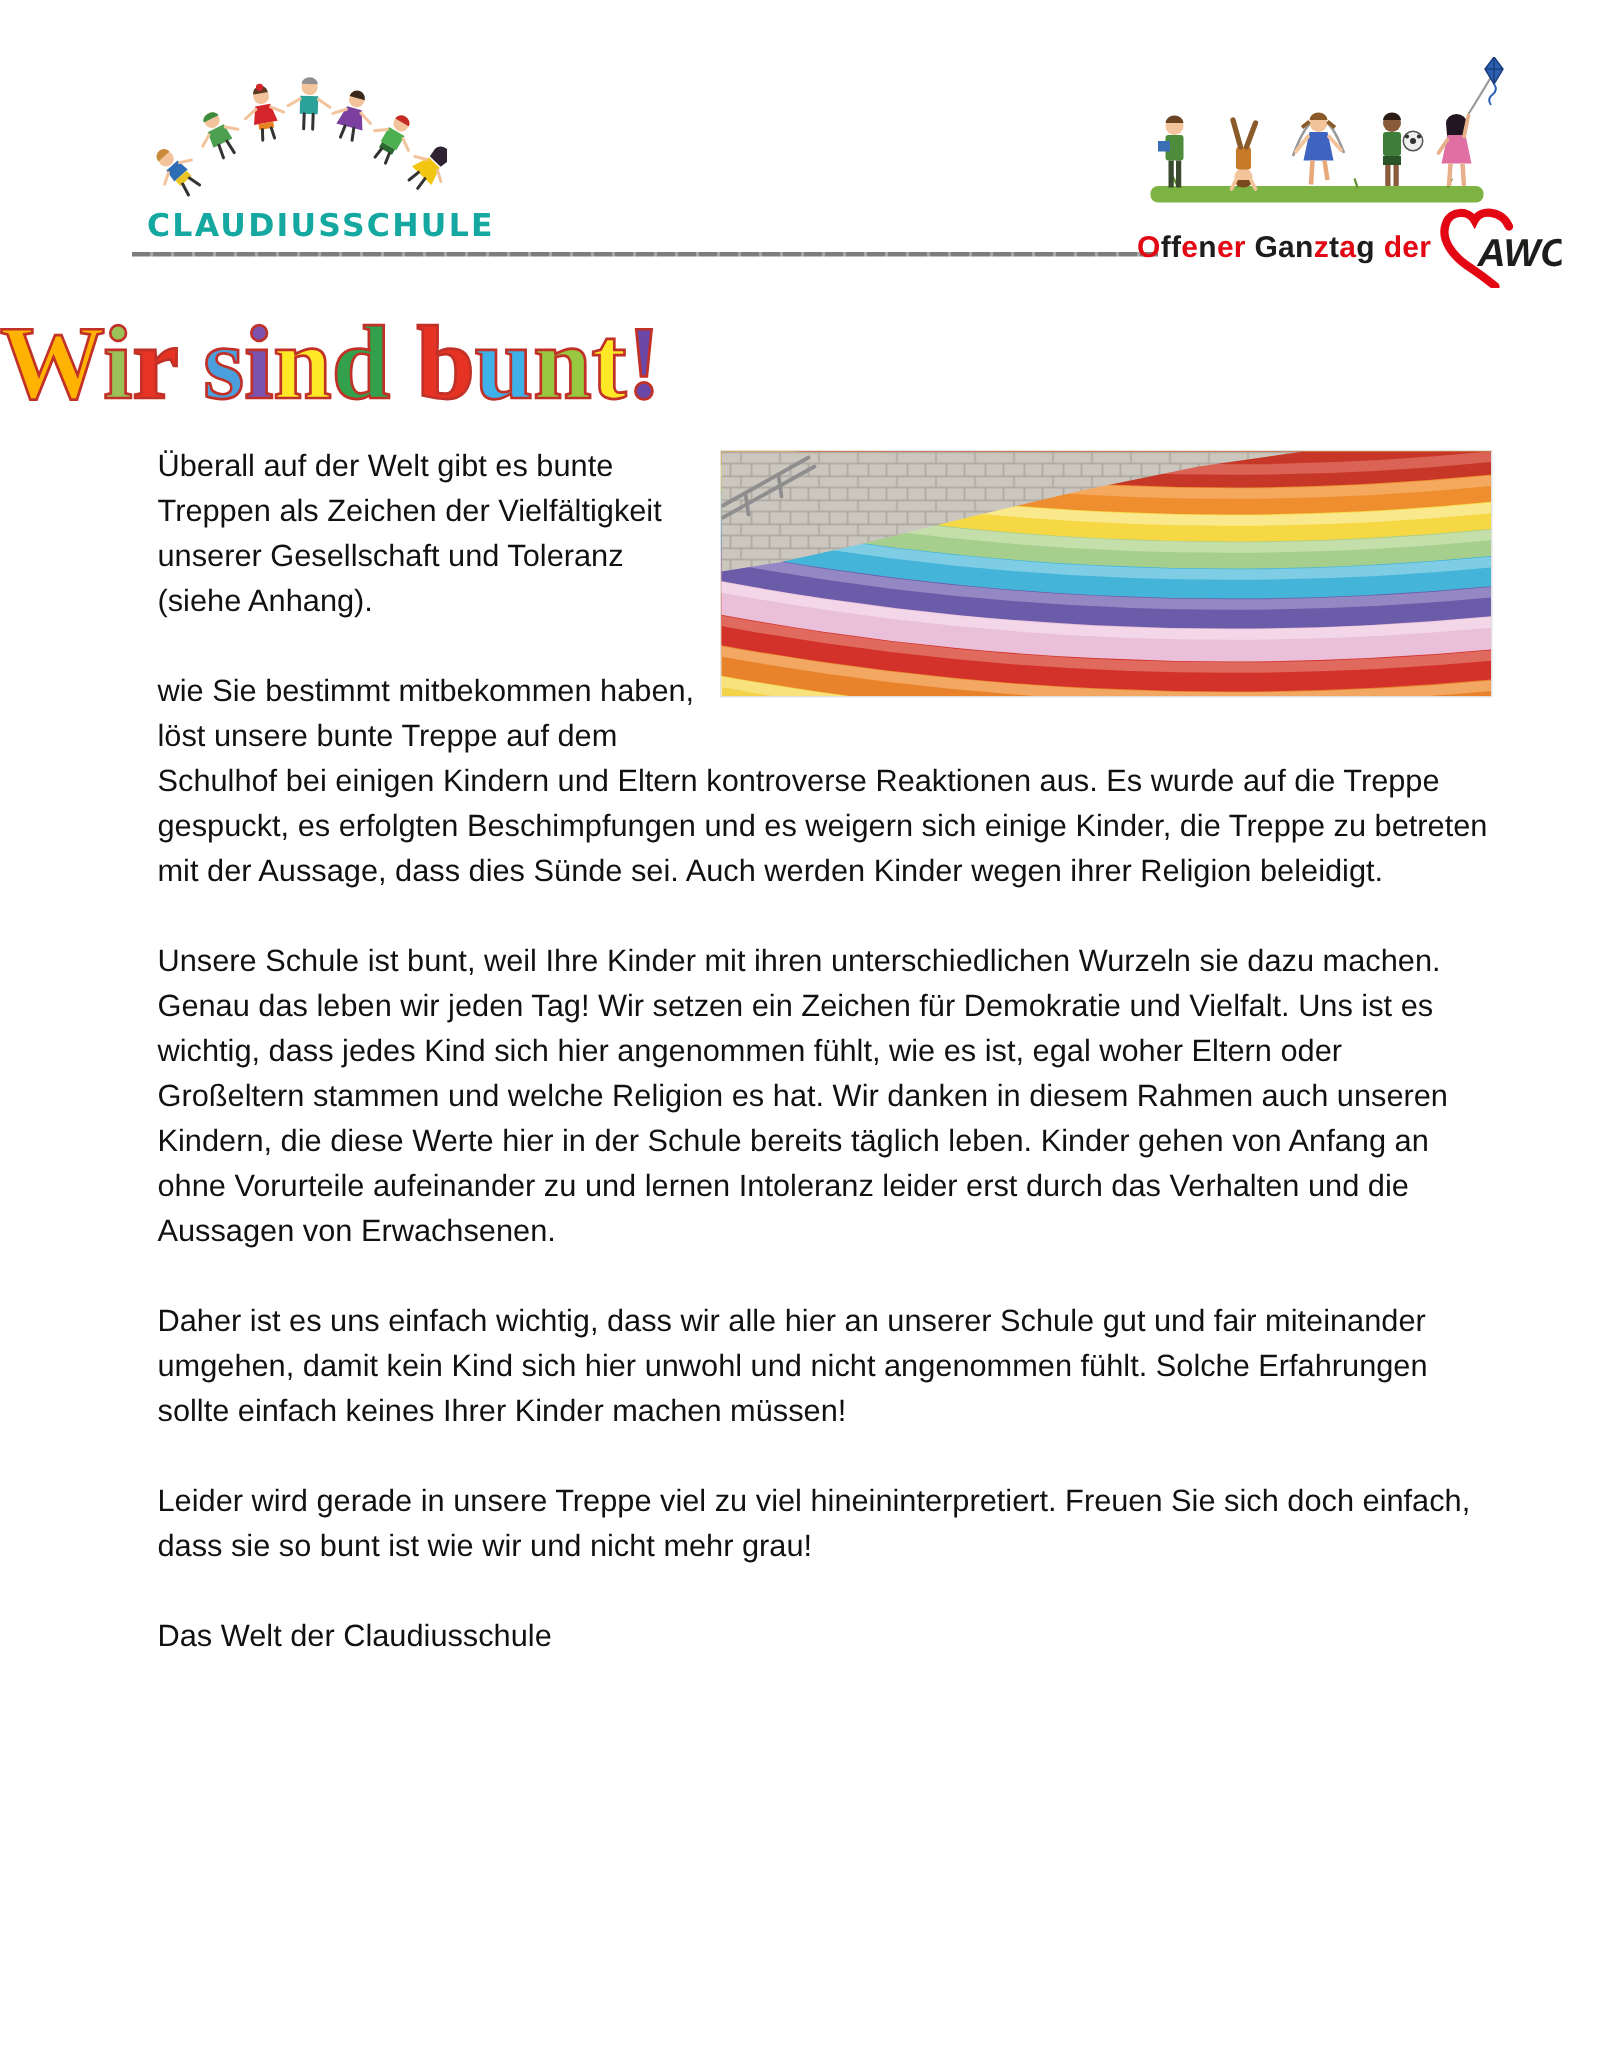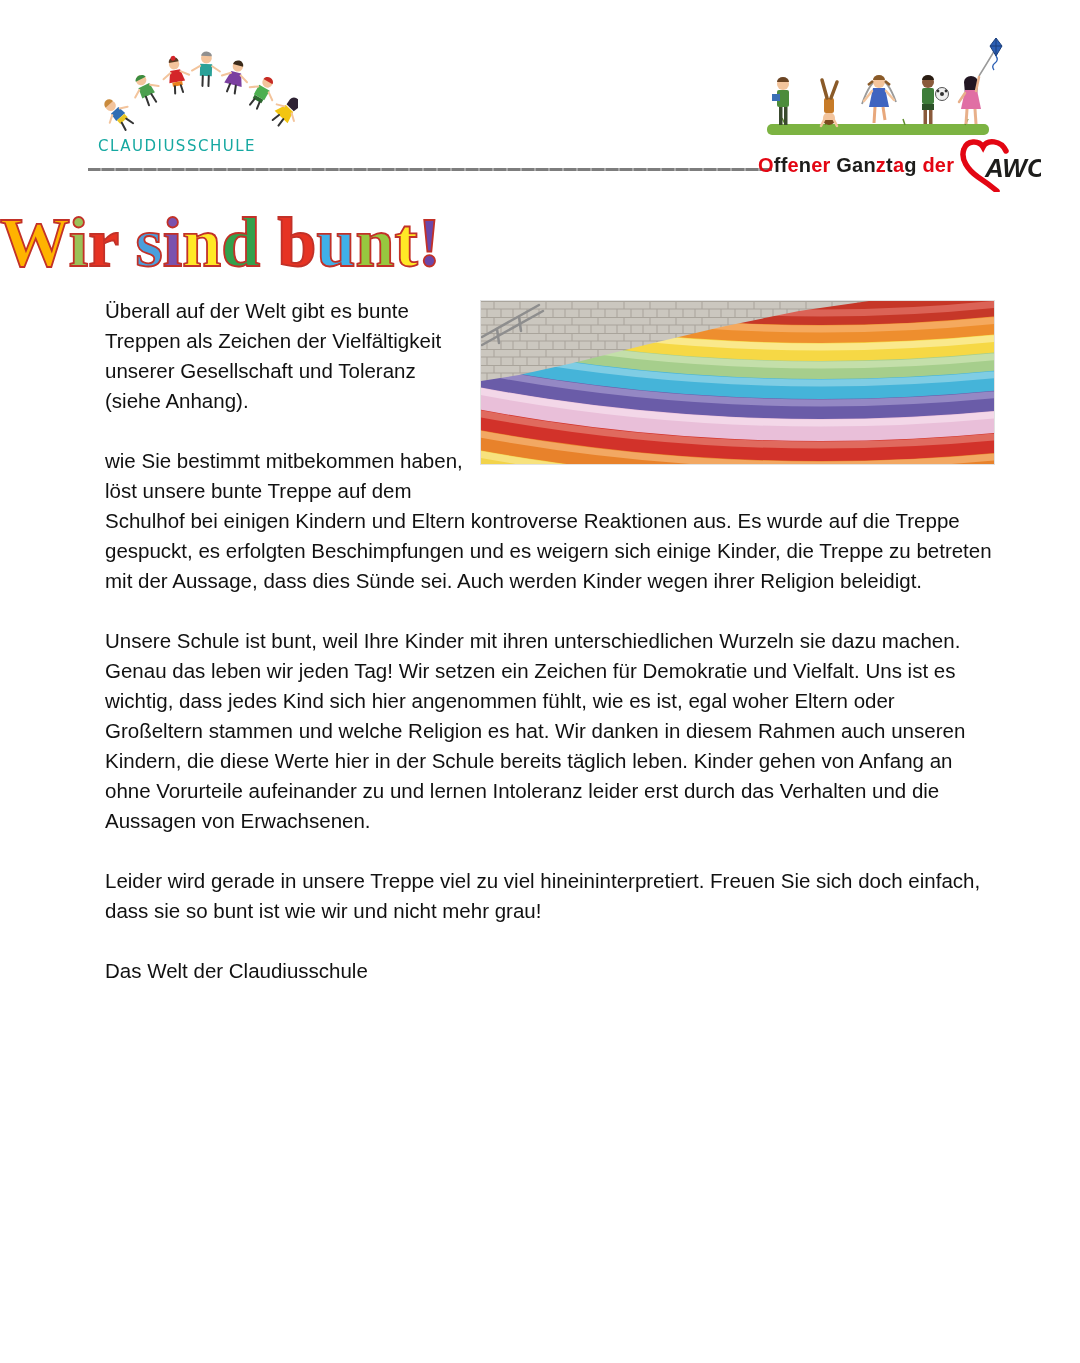--- a/index.html
+++ b/index.html
@@ -4,21 +4,21 @@
 <style>
   html,body{margin:0;padding:0;}
   body{
     width:1080px;height:1363px;background:#ffffff;position:relative;overflow:hidden;
     font-family:"Liberation Sans","DejaVu Sans",sans-serif;color:#111;
   }
   
   .header{position:absolute;top:0;left:0;width:1080px;height:200px;}
   .logo-left{position:absolute;left:98px;top:50px;width:210px;}
   .logo-left .label{
-    color:#15A8A1;font-weight:normal;font-size:15px;letter-spacing:1.5px;
+    color:#15A8A1;font-weight:bold;font-size:21px;letter-spacing:1.5px;
     margin-top:1px;font-family:"DejaVu Sans",sans-serif;
   }
   .rule{position:absolute;left:88px;top:168px;width:684px;height:3px;
     background:repeating-linear-gradient(to right,#7d7d7d 0 12px,#a8a8a8 12px 14px);}
   .right-illo{position:absolute;left:765px;top:38px;}
   .tagline-row{position:absolute;left:758px;top:138px;display:flex;align-items:center;gap:5px;}
   .tagline{font-size:20px;font-weight:bold;letter-spacing:.2px;white-space:pre;}
   
   .title{
     position:absolute;top:200px;left:0;width:100%;margin:0;text-align:left;
@@ -249,15 +249,16 @@
         <line x1="1" y1="44" x2="62" y2="10"></line>
         <line x1="16" y1="28" x2="18" y2="42"></line>
         <line x1="38" y1="16" x2="40" y2="30"></line>
       </g>
     </svg>
   </div>
 
   <p>Überall auf der Welt gibt es bunte Treppen als Zeichen der Vielfältigkeit unserer Gesellschaft und Toleranz (siehe Anhang).</p>
   <p>wie Sie bestimmt mitbekommen haben, löst unsere bunte Treppe auf dem Schulhof bei einigen Kindern und Eltern kontroverse Reaktionen aus. Es wurde auf die Treppe gespuckt, es erfolgten Beschimpfungen und es weigern sich einige Kinder, die Treppe zu betreten mit der Aussage, dass dies Sünde sei. Auch werden Kinder wegen ihrer Religion beleidigt.</p>
   <p>Unsere Schule ist bunt, weil Ihre Kinder mit ihren unterschiedlichen Wurzeln sie dazu machen. Genau das leben wir jeden Tag! Wir setzen ein Zeichen für Demokratie und Vielfalt. Uns ist es wichtig, dass jedes Kind sich hier angenommen fühlt, wie es ist, egal woher Eltern oder Großeltern stammen und welche Religion es hat. Wir danken in diesem Rahmen auch unseren Kindern, die diese Werte hier in der Schule bereits täglich leben. Kinder gehen von Anfang an ohne Vorurteile aufeinander zu und lernen Intoleranz leider erst durch das Verhalten und die Aussagen von Erwachsenen.</p>
+  <p>Daher ist es uns einfach wichtig, dass wir alle hier an unserer Schule gut und fair miteinander umgehen, damit kein Kind sich hier unwohl und nicht angenommen fühlt. Solche Erfahrungen sollte einfach keines Ihrer Kinder machen müssen!</p>
   <p>Leider wird gerade in unsere Treppe viel zu viel hineininterpretiert. Freuen Sie sich doch einfach, dass sie so bunt ist wie wir und nicht mehr grau!</p>
   <p>Das Welt der Claudiusschule</p>
 </div>
 
 </body></html>

